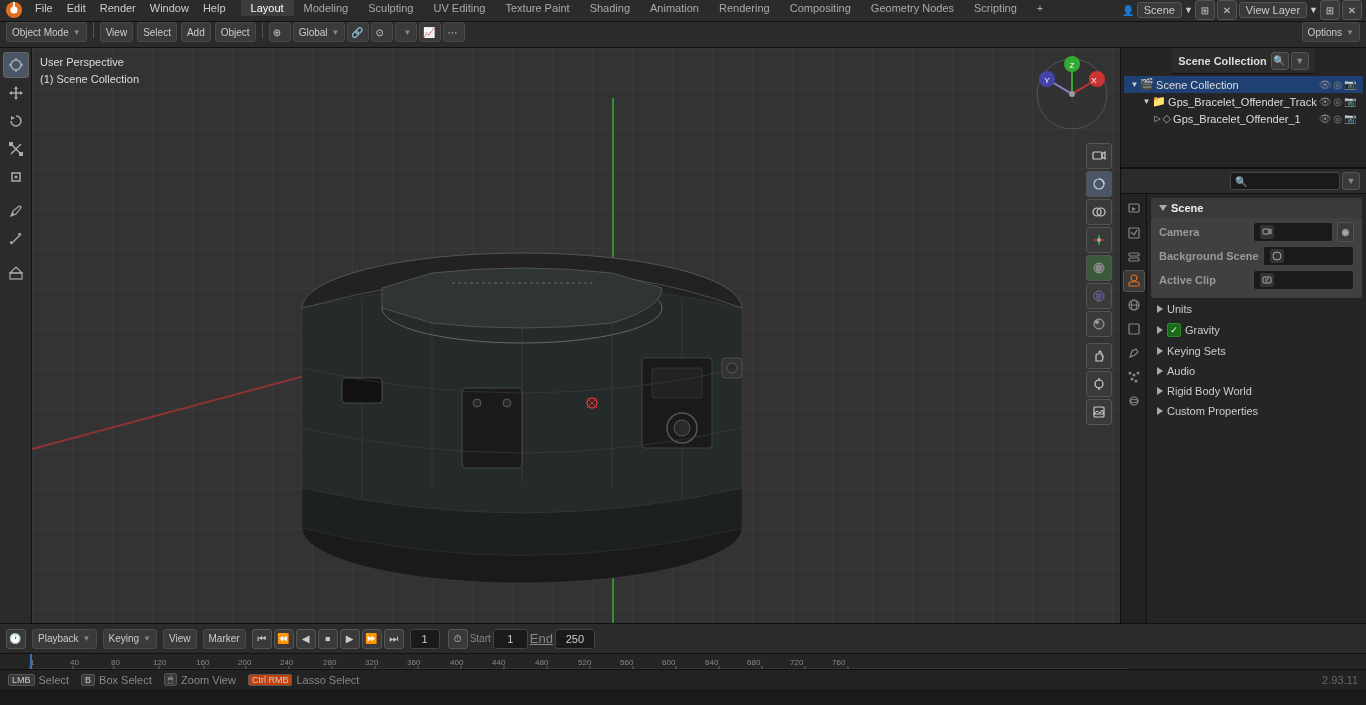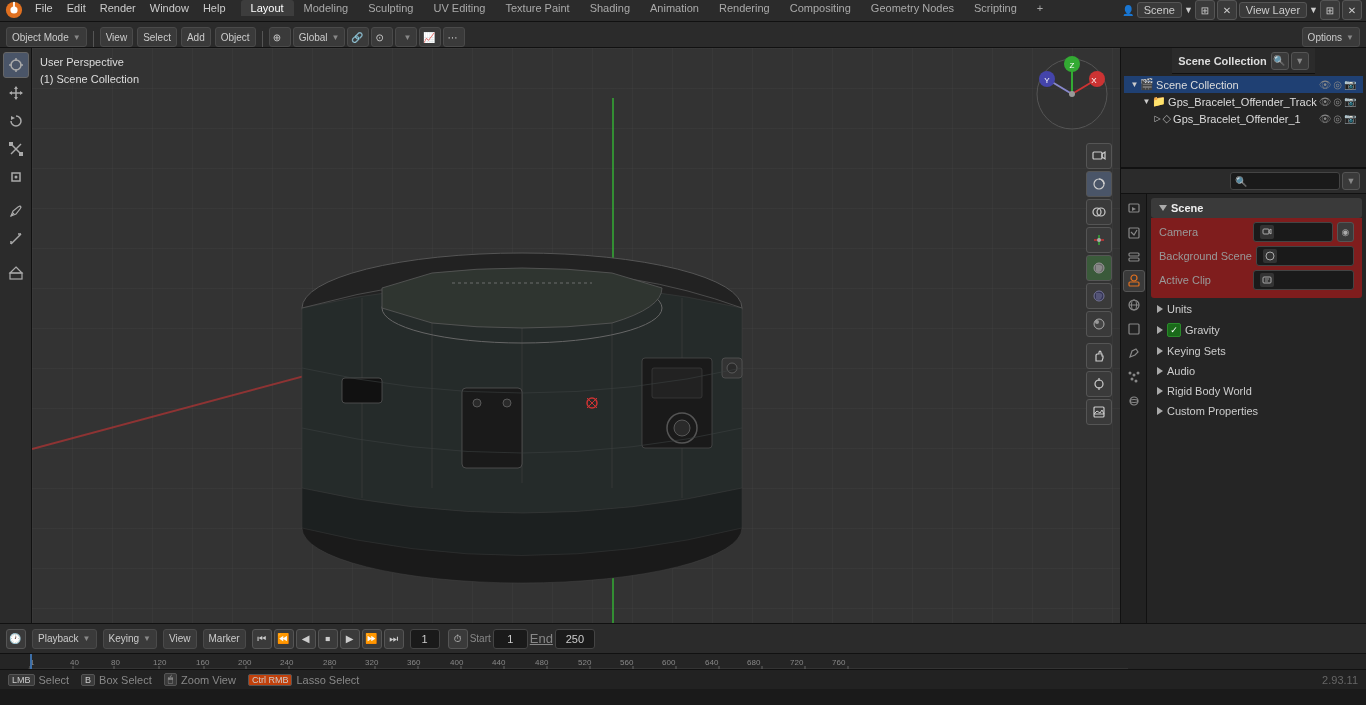--- a/index.html
+++ b/index.html
@@ -233,22 +233,23 @@
       background: #3a3a3a;
       border-radius: 3px;
       cursor: pointer;
       font-size: 11px;
       font-weight: bold;
       color: #eee;
       gap: 4px;
     }
     .props-section-content {
       padding: 4px 8px;
-      background: #7f1d1d;
+      background: #404040;
       border-radius: 0 0 3px 3px;
+      font-weight: bold;
     }
     .props-row {
       display: flex;
       align-items: center;
       margin-bottom: 4px;
       gap: 4px;
     }
     .props-row-label {
       color: #999;
       font-size: 11px;
@@ -410,21 +411,21 @@
       display: flex;
       flex: 1;
       overflow: hidden;
     }
 
     
     #viewport-header {
       height: 26px;
       background: #2b2b2b;
       display: flex;
-      align-items: flex-end;
+      align-items: flex-start;
       padding: 0 6px;
       gap: 4px;
       border-bottom: 1px solid #111;
     }
 
     .chevron {
       font-size: 8px;
       color: #888;
       margin-left: 2px;
     }

